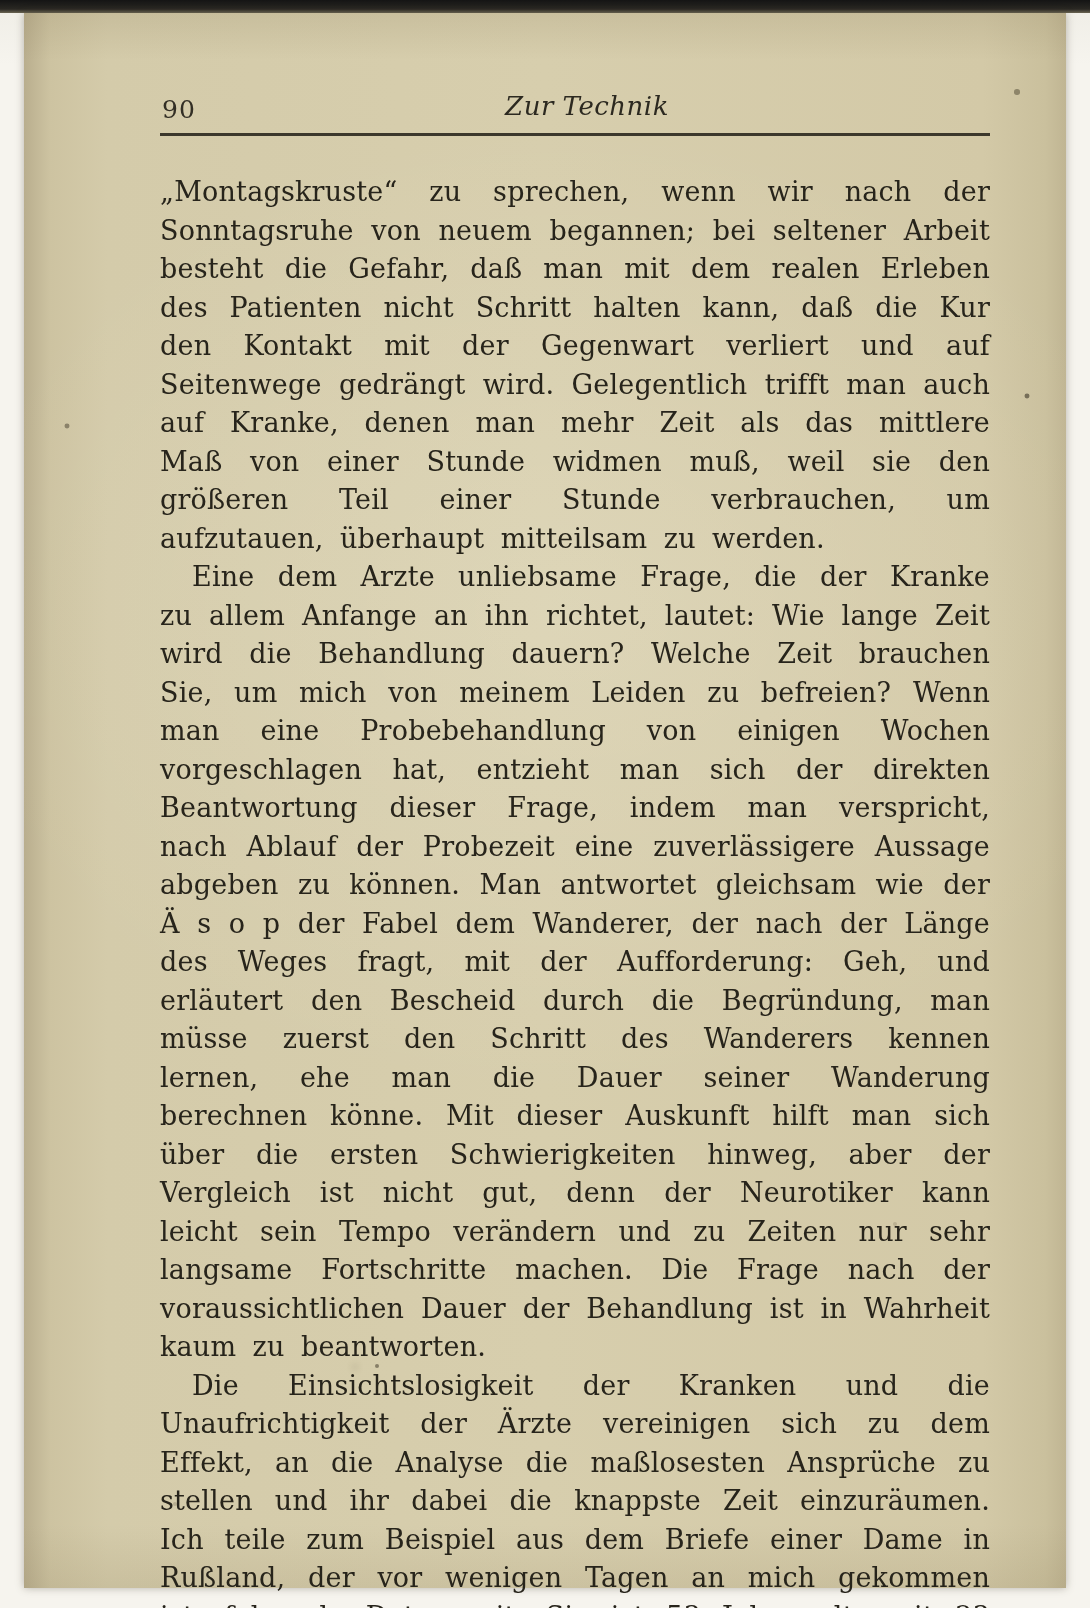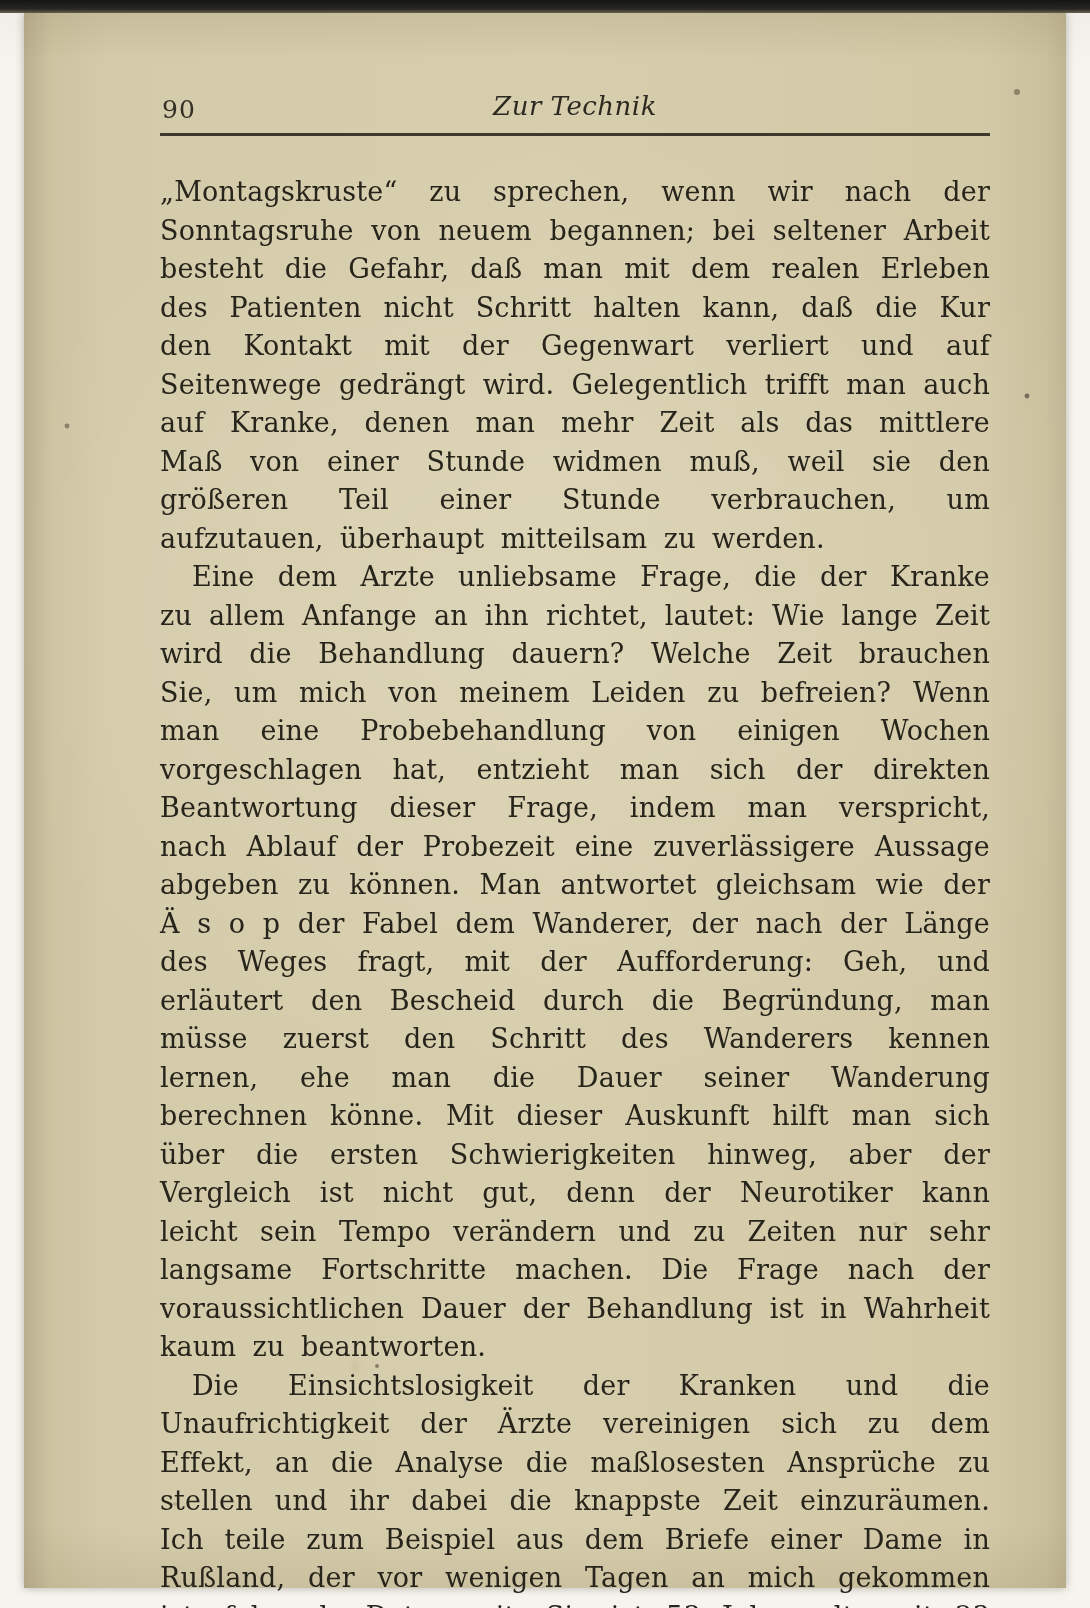--- a/index.html
+++ b/index.html
@@ -76,21 +76,21 @@
     position: absolute;
     left: 2px;
     top: 4px;
     font-size: 25px;
     letter-spacing: 1px;
     color: #332f25;
   }
 
   .running {
     position: absolute;
-    left: 0;
+    left: 12px;
     width: 100%;
     text-align: center;
     font-style: italic;
     font-size: 26px;
     letter-spacing: 0.5px;
     color: #2c2920;
   }
 
   .header-rule {
     margin-top: 8px;

